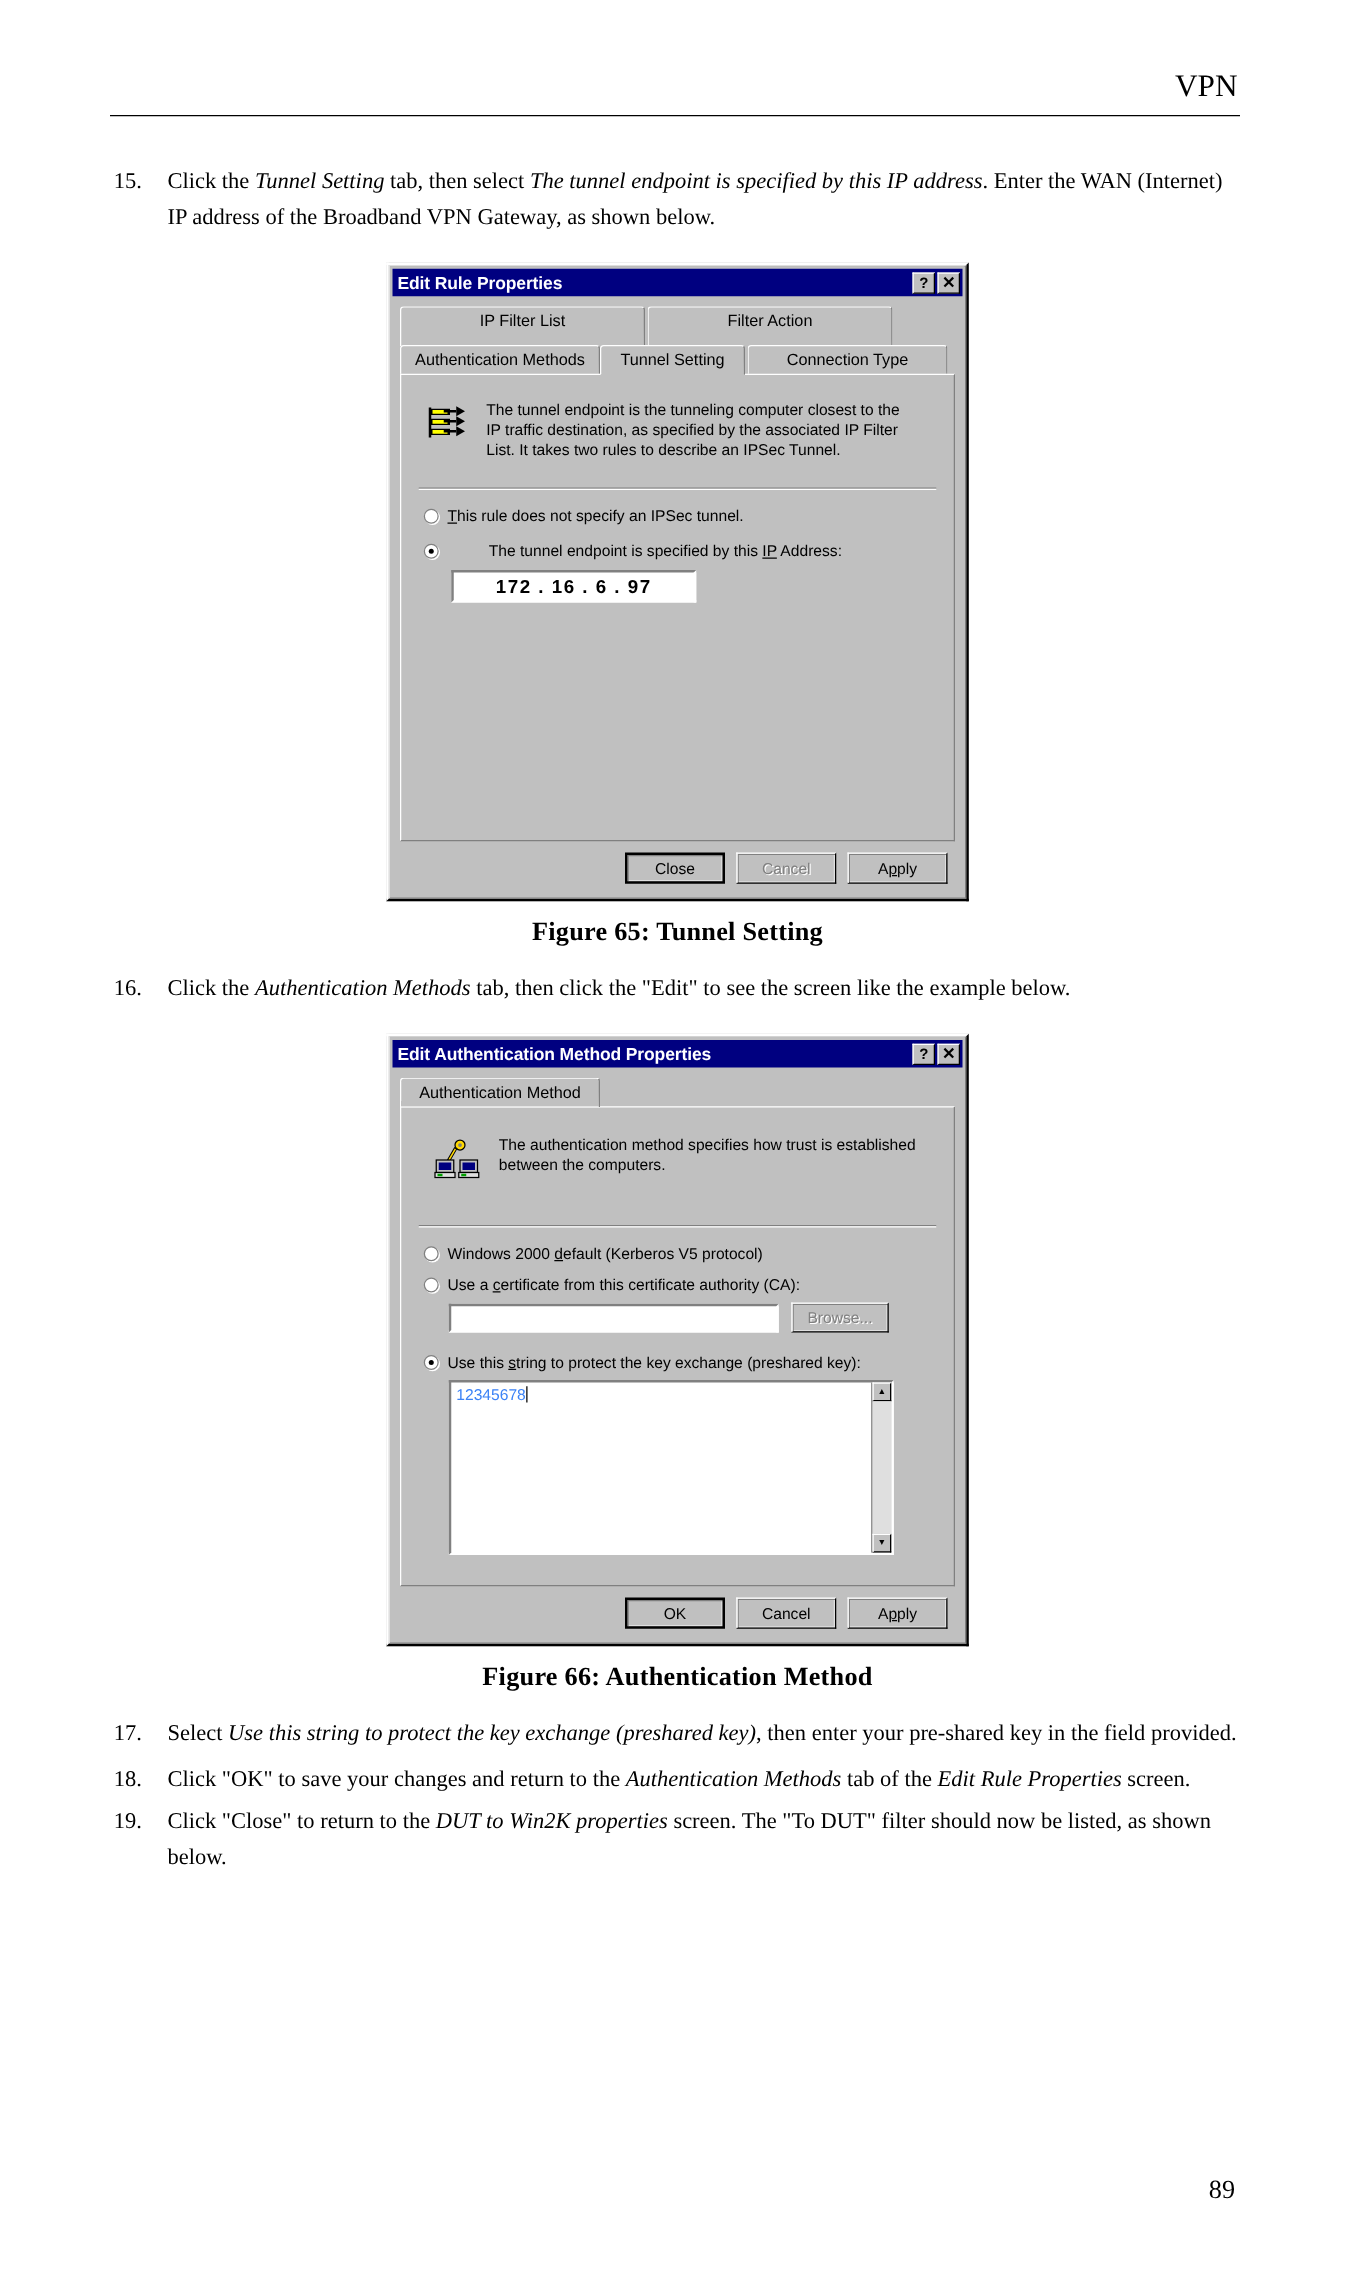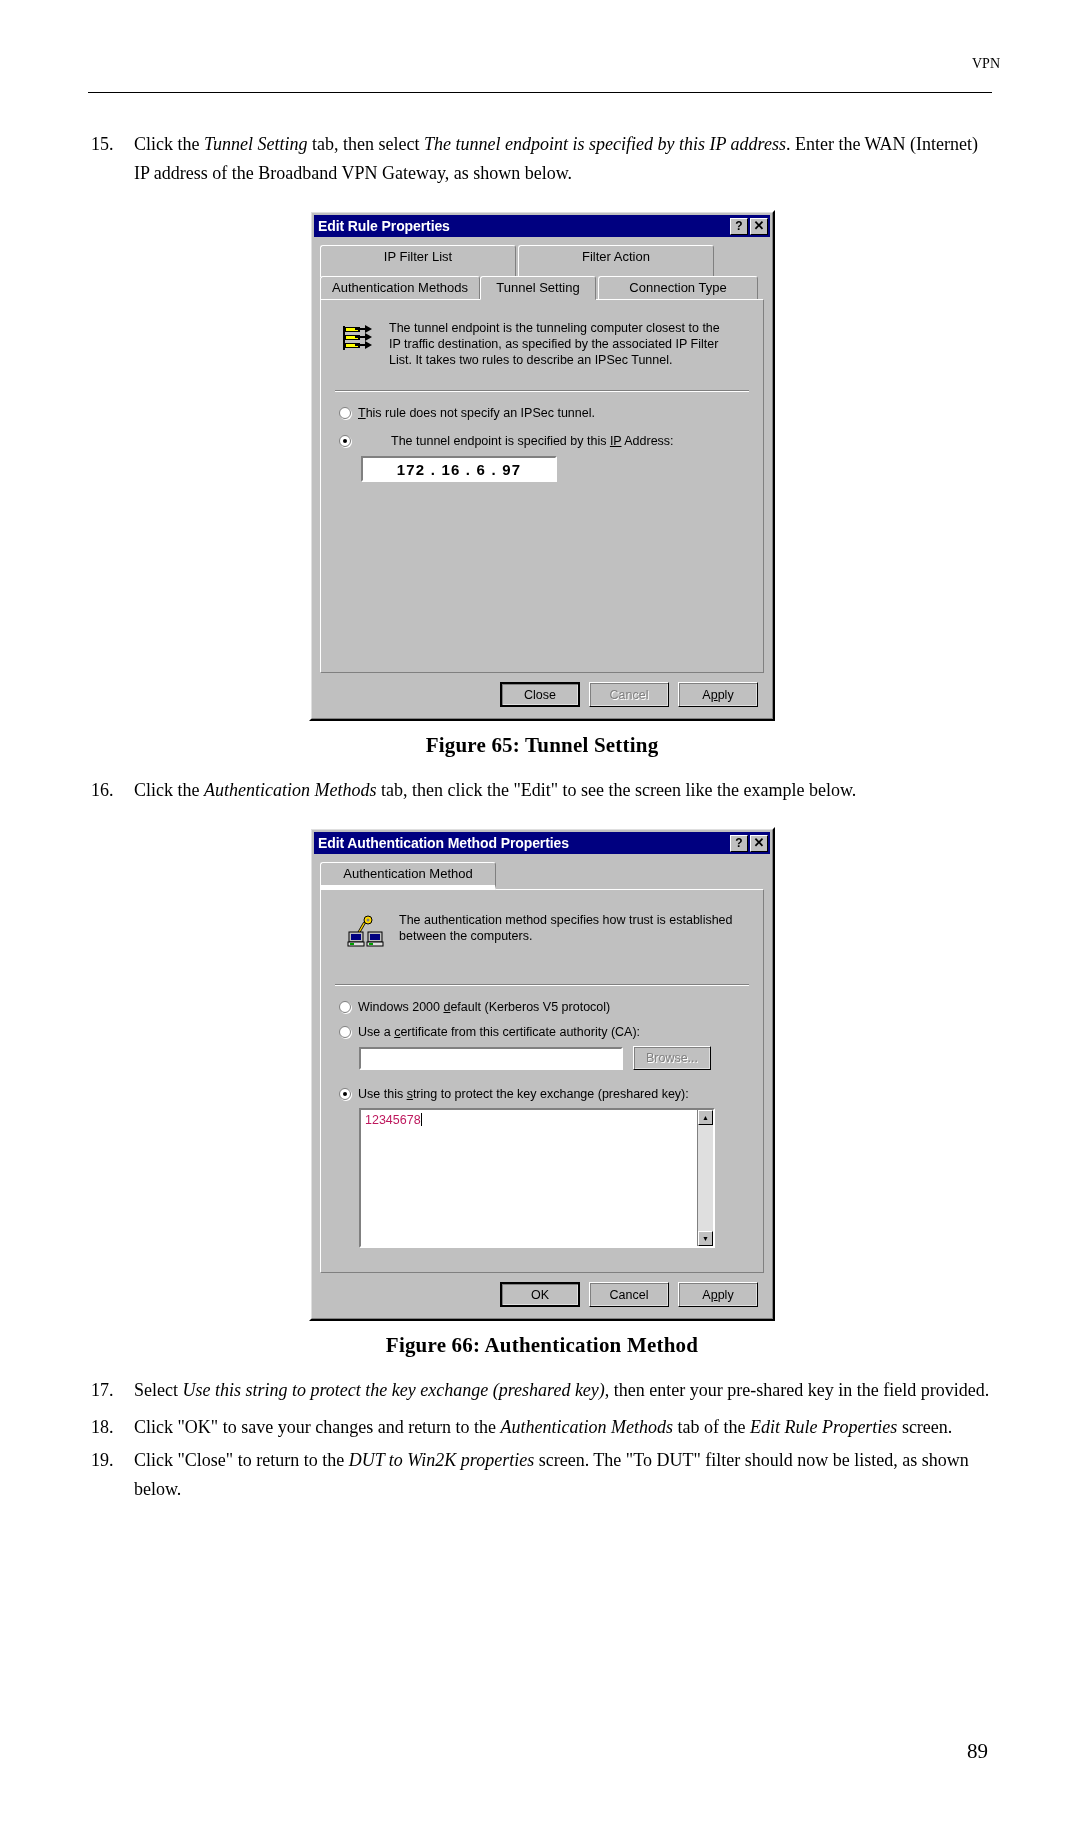--- a/index.html
+++ b/index.html
@@ -22,23 +22,23 @@
     padding: 0;
   }
   .header-rule {
     position: absolute;
     left: 88px; right: 88px;
     top: 92px;
     border-bottom: 1px solid #000;
   }
   .running-head {
     position: absolute;
-    right: 80px;
+    right: 90px;
     top: 56px;
-    font-size: 14px;
+    font-size: 25px;
     font-family: "Liberation Serif", serif;
   }
   .page-number {
     position: absolute;
     right: 92px;
     bottom: 58px;
     font-size: 21px;
   }
 
   
@@ -241,21 +241,21 @@
     background: #ffffff;
     border: 2px solid;
     border-color: #808080 #ffffff #ffffff #808080;
     display: flex;
   }
   .textarea-body {
     flex: 1;
     padding: 3px 4px;
     font-family: "Liberation Sans", sans-serif;
     font-size: 12.5px;
-    color: #be185d;
+    color: #3b82f6;
     position: relative;
   }
   .caret {
     display: inline-block;
     width: 1px; height: 13px;
     background: #000;
     vertical-align: -2px;
   }
   .vscroll {
     width: 16px;
@@ -386,21 +386,21 @@
         <div class="dlg-inner">
 
           <div class="titlebar">
             <div class="title">Edit Authentication Method Properties</div>
             <div class="titlebtn">?</div>
             <div class="titlebtn x">✕</div>
           </div>
 
           <div class="tabstrip">
             <div class="tabrow">
-              <div class="tab active" style="width:176px;border-bottom:5px solid #ffffff;">Authentication Method</div>
+              <div class="tab active" style="width:160px;border-bottom:1px solid #ffffff;">Authentication Method</div>
             </div>
           </div>
 
           <div class="tabpage" style="margin-top:-1px;">
 
             <div class="info-row" style="padding-left:14px;">
               <svg class="icon-key" viewBox="0 0 38 34">
                 <circle cx="21" cy="6" r="4" fill="#ffd800" stroke="#000" stroke-width="1"></circle>
                 <circle cx="21" cy="6" r="1.5" fill="#808080"></circle>
                 <rect x="14" y="8" width="2" height="11" fill="#ffd800" stroke="#000" stroke-width="0.8" transform="rotate(30 15 13)"></rect>

